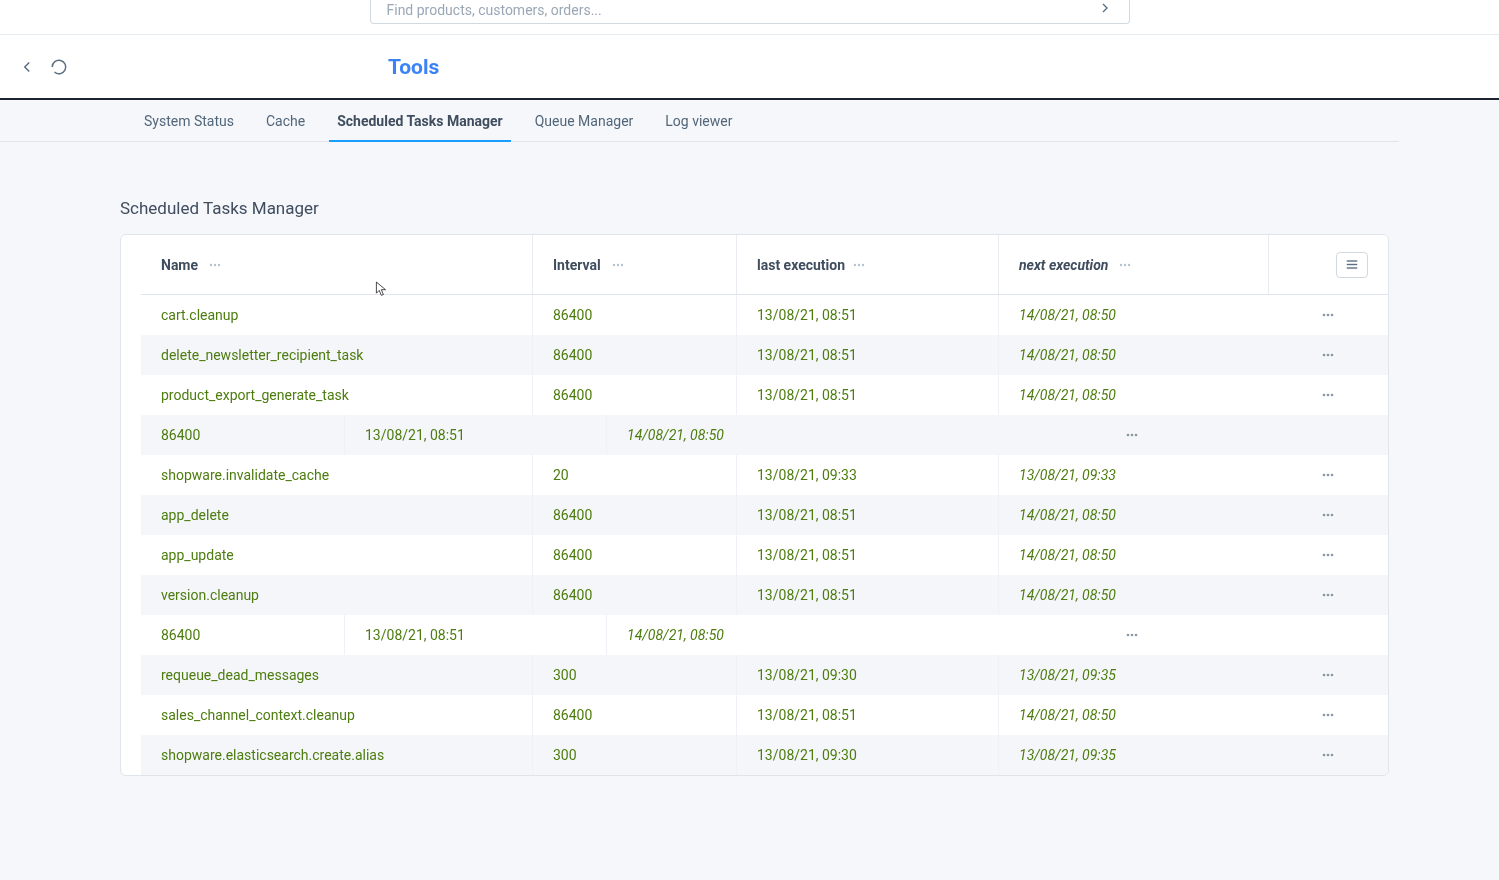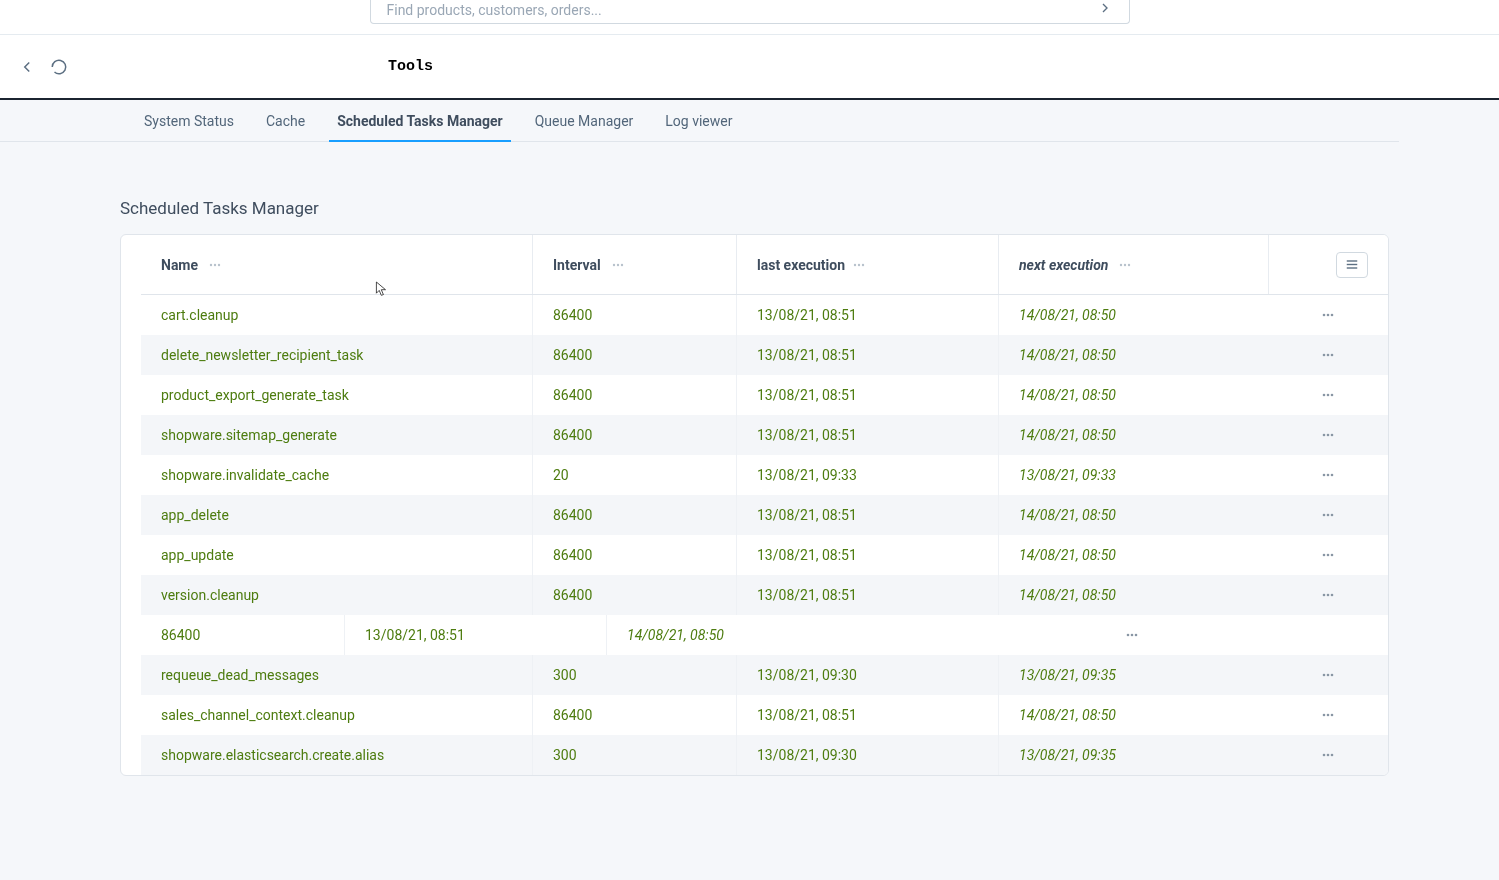--- a/index.html
+++ b/index.html
@@ -50,24 +50,23 @@
   }
   .nav-icons {
     display: flex;
     gap: 14px;
     padding-left: 18px;
     width: 388px;
     align-items: center;
   }
   .nav-icon { width: 18px; height: 18px; color:#5c6f82; }
   .page-title {
-    font-size: 15px;
+    font-size: 21px;
     font-weight: 700;
-    color: #000000;
-    font-family: Liberation Mono, monospace;
+    color: #3b82f6;
   }
   .content-area {
     background: #f5f7fa;
     padding: 0 0 40px 0;
     min-height: 780px;
     width: 100%;
     overflow: hidden;
   }
   .tabs-row {
     display: flex;
@@ -307,21 +306,20 @@
             <div class="row-actions">
               <svg viewBox="0 0 12 4">
                 <circle cx="2" cy="2" r="1.3" fill="#8996a4"></circle>
                 <circle cx="6" cy="2" r="1.3" fill="#8996a4"></circle>
                 <circle cx="10" cy="2" r="1.3" fill="#8996a4"></circle>
               </svg>
             </div>
           </div>
         </div>
         <div class="trow">
-          <div class="td col-name">shopware.sitemap_generate</div>
           <div class="td col-interval">86400</div>
           <div class="td col-last">13/08/21, 08:51</div>
           <div class="td col-next">14/08/21, 08:50</div>
           <div class="td col-actions">
             <div class="row-actions">
               <svg viewBox="0 0 12 4">
                 <circle cx="2" cy="2" r="1.3" fill="#8996a4"></circle>
                 <circle cx="6" cy="2" r="1.3" fill="#8996a4"></circle>
                 <circle cx="10" cy="2" r="1.3" fill="#8996a4"></circle>
               </svg>

